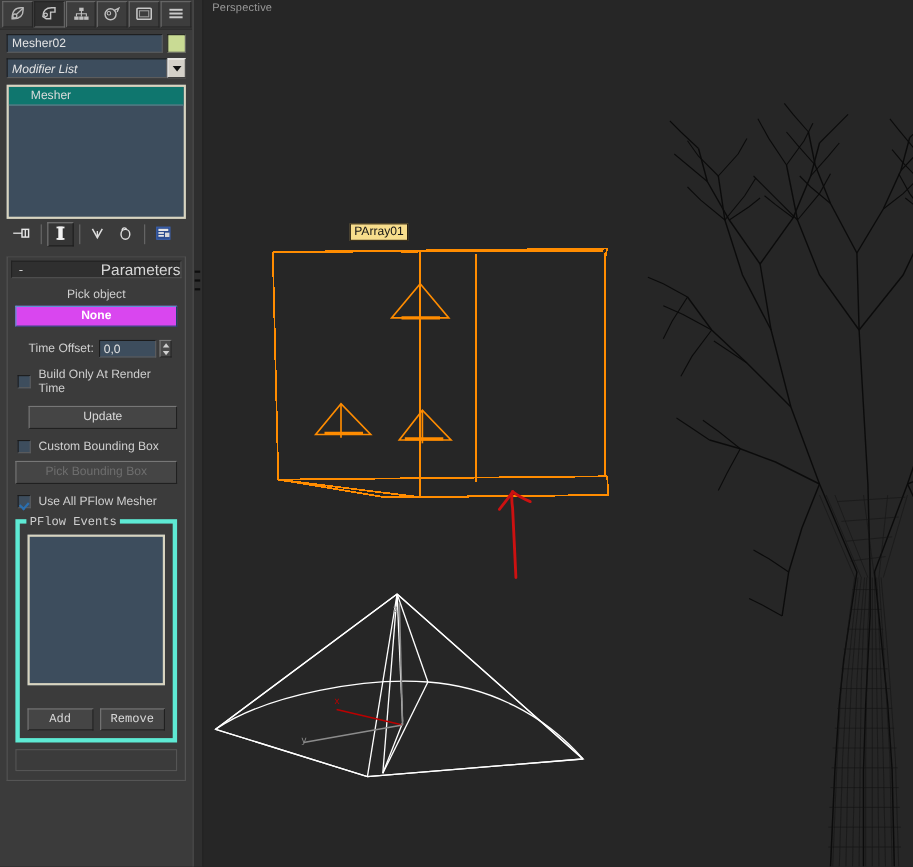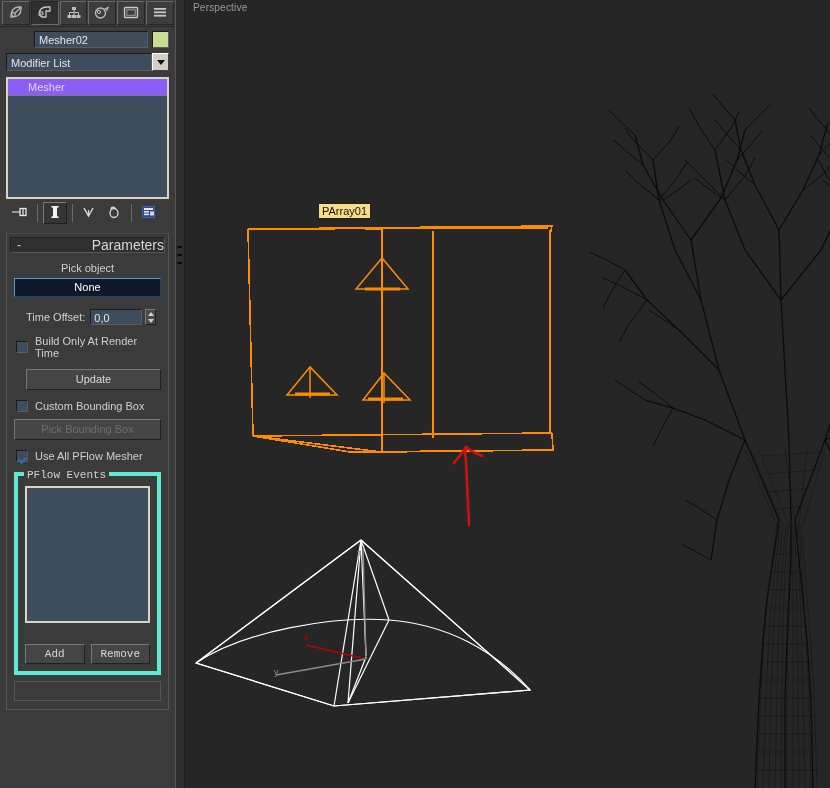--- a/index.html
+++ b/index.html
@@ -45,29 +45,29 @@
     border-right-color:#6a6a6a;border-bottom-color:#6a6a6a;
   }
   .panel-tab svg{display:block;}
   #name-row{display:flex;align-items:center;padding:4px 6px 2px 6px;gap:4px;}
   #object-name{
     flex:1;height:17px;line-height:17px;
     background:#3d4d5d;color:#e4e4e4;
     border:1px solid #1b1b1b;
     border-right-color:#5c5c5c;border-bottom-color:#5c5c5c;
     padding:0 4px;box-sizing:border-box;font-size:11px;
-    overflow:hidden;white-space:nowrap;margin-left:28px;
+    overflow:hidden;white-space:nowrap;
   }
   #object-color{
     width:17px;height:17px;background:#c9db94;
     border:1px solid #1b1b1b;
     border-right-color:#5c5c5c;border-bottom-color:#5c5c5c;
     box-sizing:border-box;
   }
-  #modifier-list-row{display:flex;align-items:flex-start;padding:3px 6px 4px 6px;}
+  #modifier-list-row{display:flex;align-items:flex-start;padding:3px 6px 4px 6px;font-style:italic;}
   #modifier-list{
     flex:1;height:18px;line-height:18px;
     background:#3d4d5d;color:#e4e4e4;
     border:1px solid #1b1b1b;
     border-right-color:#5c5c5c;border-bottom-color:#5c5c5c;
     padding:0 4px;box-sizing:border-box;font-size:11px;position:relative;
     white-space:nowrap;overflow:hidden;
   }
   #modifier-list-arrow{
     width:17px;height:18px;background:#d4d0c8;
@@ -83,21 +83,21 @@
   #modifier-stack{
     margin:2px 6px 0 6px;height:122px;
     background:#3d4d5d;
     border:2px solid #d8d4c0;
     box-sizing:border-box;overflow:hidden;
   }
   .stack-entry{
     height:16px;line-height:16px;padding-left:20px;
     color:#dcdcdc;font-size:11px;
     border-bottom:1px solid #6c7c8c;
-    background:#8b5cf6;
+    background:#0f766e;
   }
 
   
   #stack-toolbar{
     height:28px;display:flex;align-items:center;
     padding-left:8px;gap:0px;
   }
   .stack-btn{
     width:24px;height:22px;display:flex;align-items:center;justify-content:center;
     box-sizing:border-box;
@@ -122,21 +122,21 @@
   #rollout-title{flex:1;text-align:right;color:#d7d7d7;font-size:14px;}
 
   .center-label{text-align:center;color:#cfcfcf;font-size:11px;margin-top:9px;}
 
   .btn{
     height:19px;line-height:17px;text-align:center;color:#d8d8d8;font-size:11px;
     background:#454545;border:1px solid #777;
     border-right-color:#202020;border-bottom-color:#202020;
     box-sizing:border-box;
   }
-  .btn.primary{background:#0f172a;border-color:#4f99ce;border-right-color:#1a4566;border-bottom-color:#1a4566;color:#fff;}
+  .btn.primary{background:#d946ef;border-color:#4f99ce;border-right-color:#1a4566;border-bottom-color:#1a4566;color:#fff;font-weight:bold;}
   .btn.disabled{color:#6e6e6e;}
 
   #pick-object-btn{margin:4px 7px 0 7px;}
   #update-btn{margin:10px 7px 0 19px;height:21px;line-height:19px;}
   #pick-bb-btn{margin:7px 7px 0 7px;height:21px;line-height:19px;}
 
   #time-offset-row{display:flex;align-items:center;margin:12px 7px 0 7px;}
   #time-offset-label{color:#cfcfcf;font-size:11px;margin-left:12px;}
   #time-offset-value{
     width:52px;height:16px;line-height:16px;margin-left:5px;

